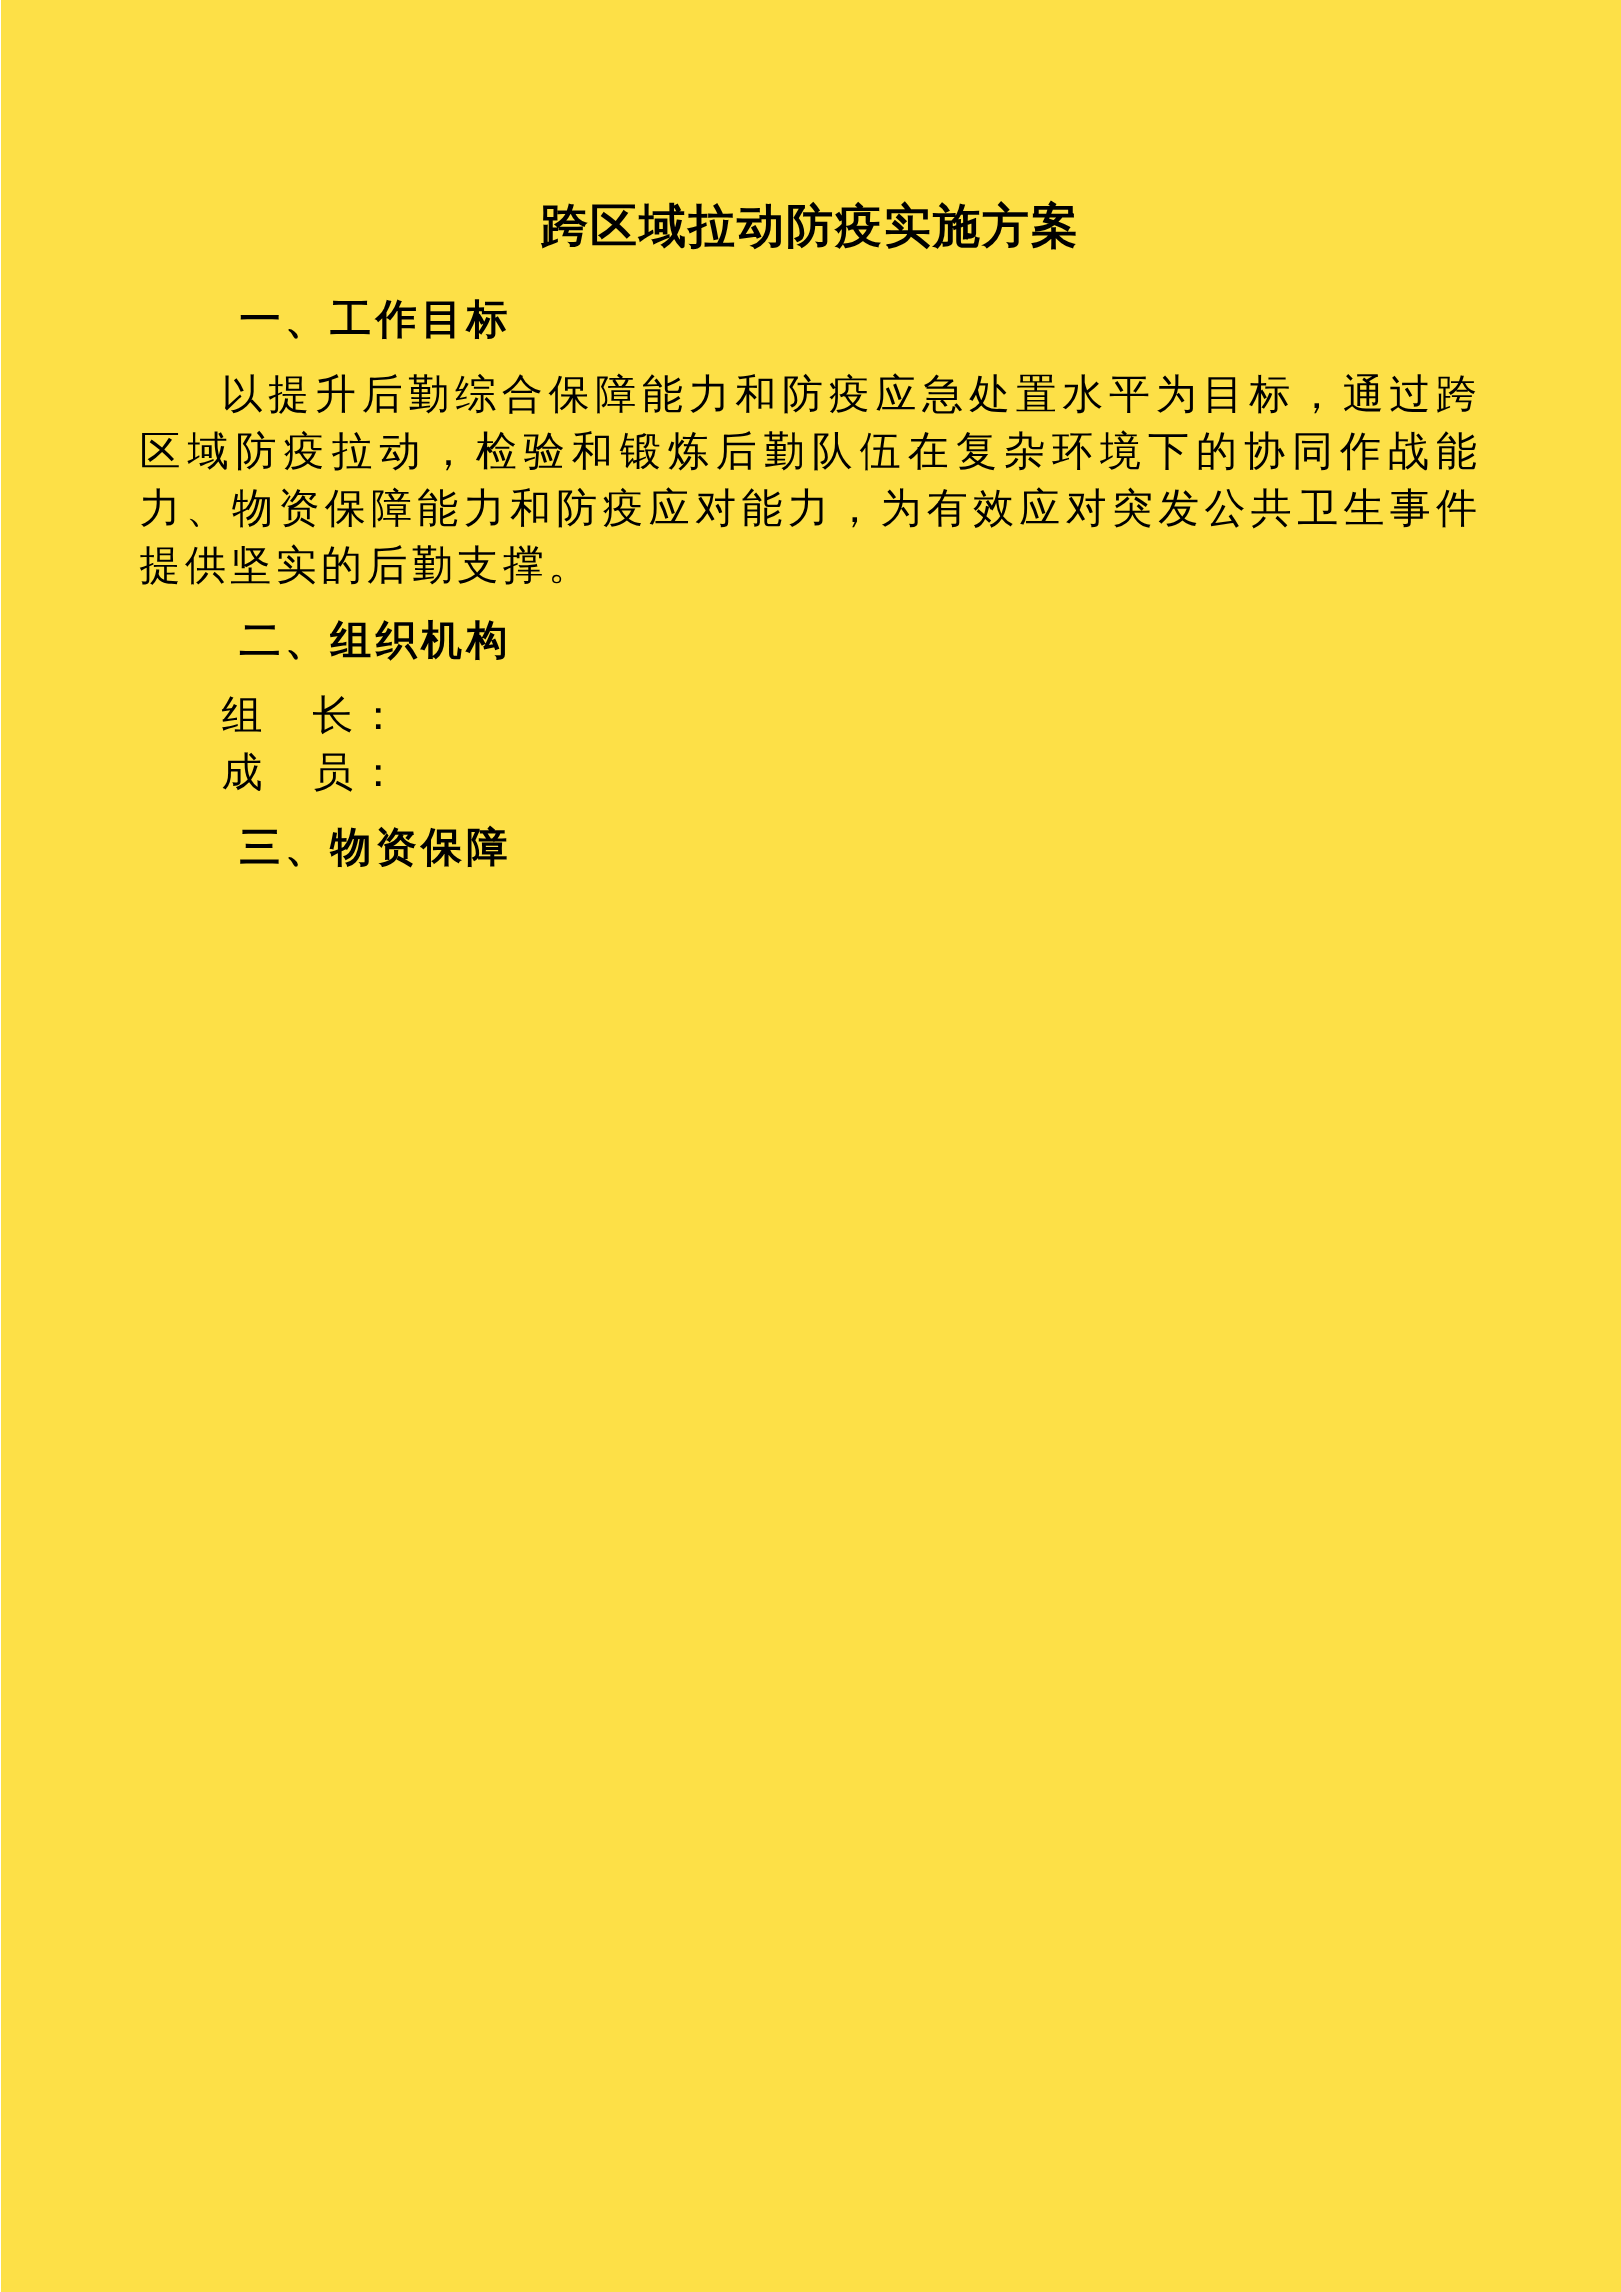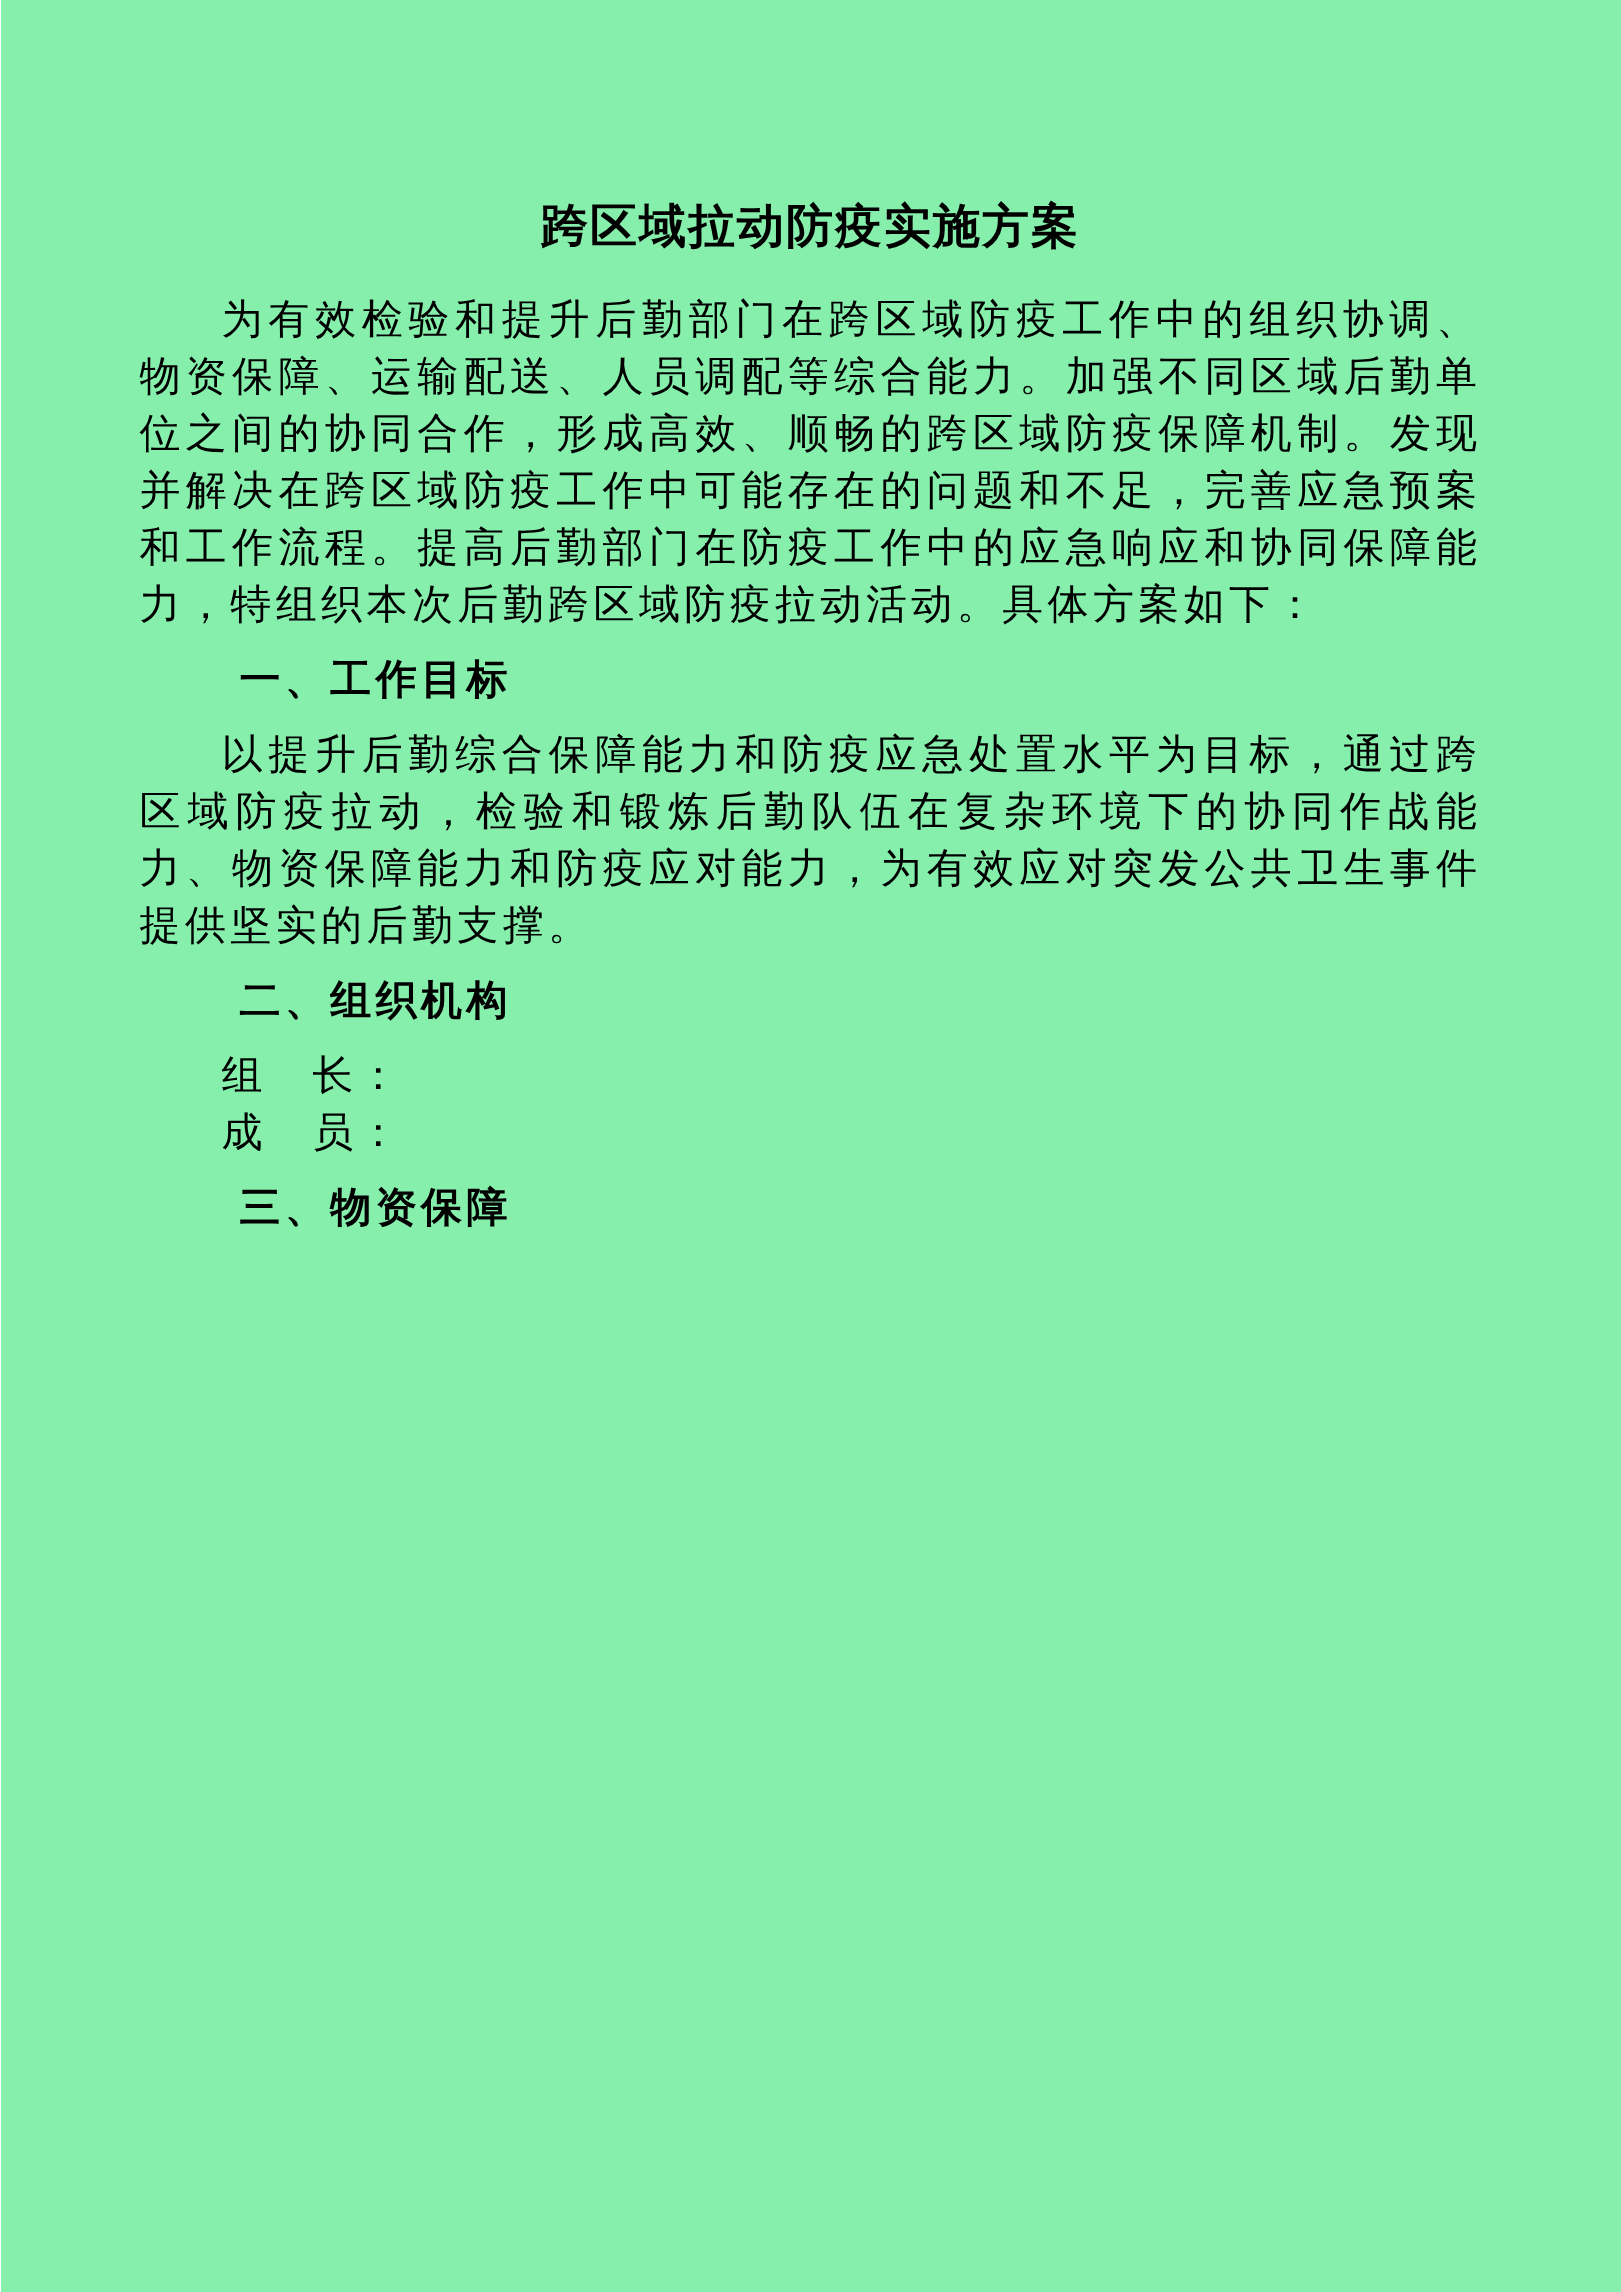--- a/index.html
+++ b/index.html
@@ -5,21 +5,21 @@
     html, body {
       margin: 0;
       padding: 0;
       background: #ffffff;
     }
     .page {
       position: relative;
       width: 1620px;
       height: 2293px;
       margin: 0 auto;
-      background: #86efac;
+      background: #fde047;
       box-sizing: border-box;
       padding: 191px 139px 0 139px;
       font-family: "Liberation Sans", "DejaVu Sans", sans-serif;
       color: #000000;
       overflow: hidden;
     }
     .doc-title {
       font-size: 47px;
       line-height: 69px;
       font-weight: 700;
@@ -57,21 +57,20 @@
   </style>
 </head>
 <body>
 
 <div class="page">
 
   <h1 class="doc-title">跨区域拉动防疫实施方案</h1>
 
   <div class="doc-body">
 
-    <p class="para">为有效检验和提升后勤部门在跨区域防疫工作中的组织协调、物资保障、运输配送、人员调配等综合能力。加强不同区域后勤单位之间的协同合作，形成高效、顺畅的跨区域防疫保障机制。发现并解决在跨区域防疫工作中可能存在的问题和不足，完善应急预案和工作流程。提高后勤部门在防疫工作中的应急响应和协同保障能力，特组织本次后勤跨区域防疫拉动活动。具体方案如下：</p>
 
     <p class="heading">一、工作目标</p>
 
     <p class="para">以提升后勤综合保障能力和防疫应急处置水平为目标，通过跨区域防疫拉动，检验和锻炼后勤队伍在复杂环境下的协同作战能力、物资保障能力和防疫应对能力，为有效应对突发公共卫生事件提供坚实的后勤支撑。</p>
 
     <p class="heading">二、组织机构</p>
 
     <p class="role-line">组　长：</p>
 
 

